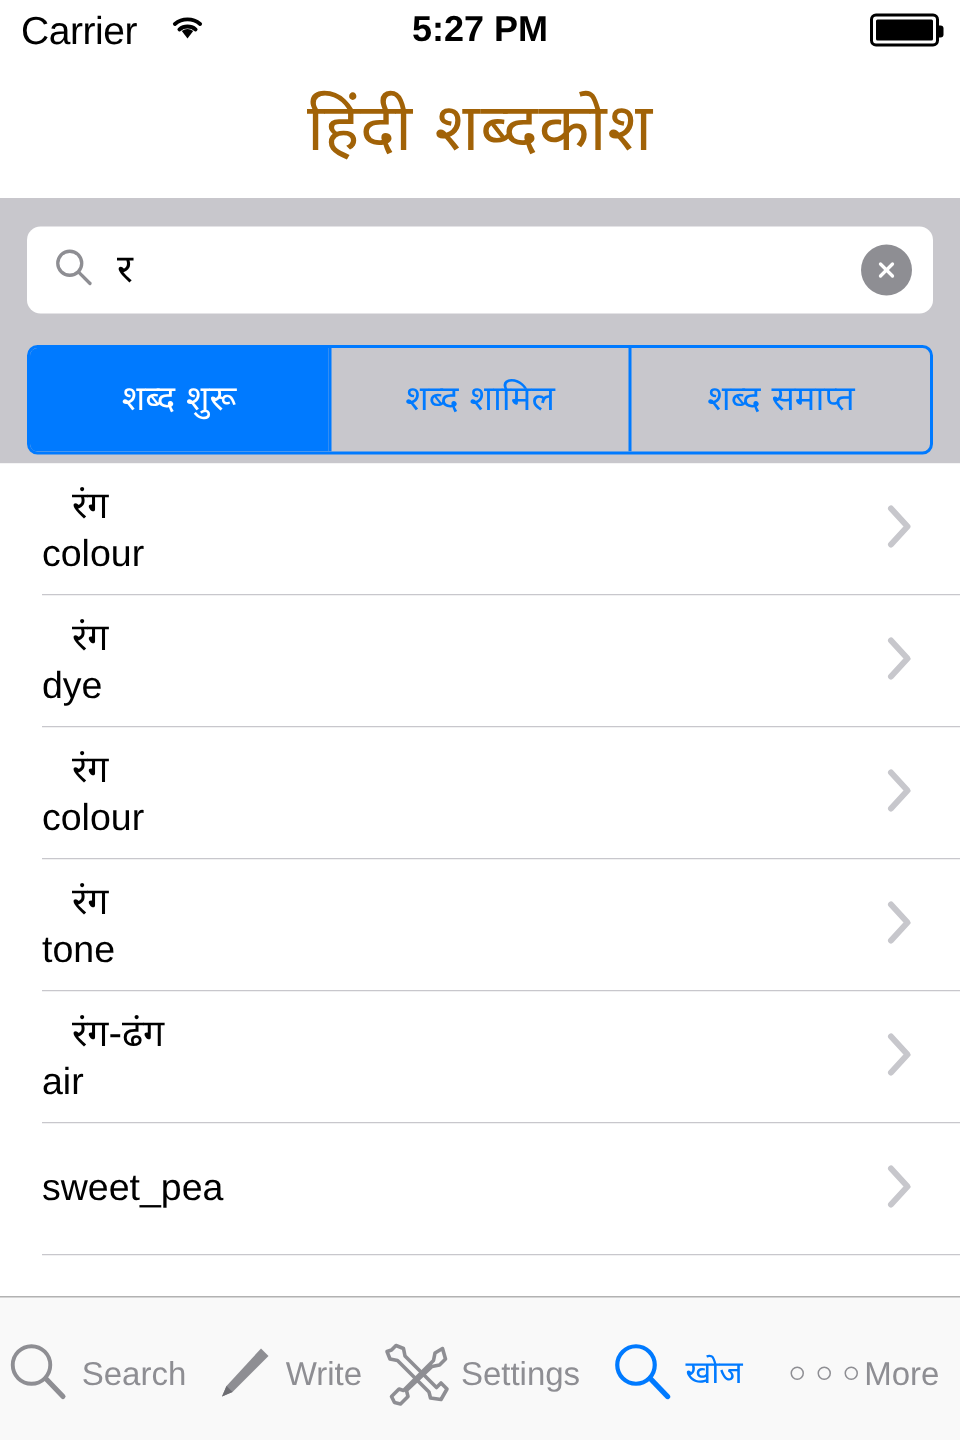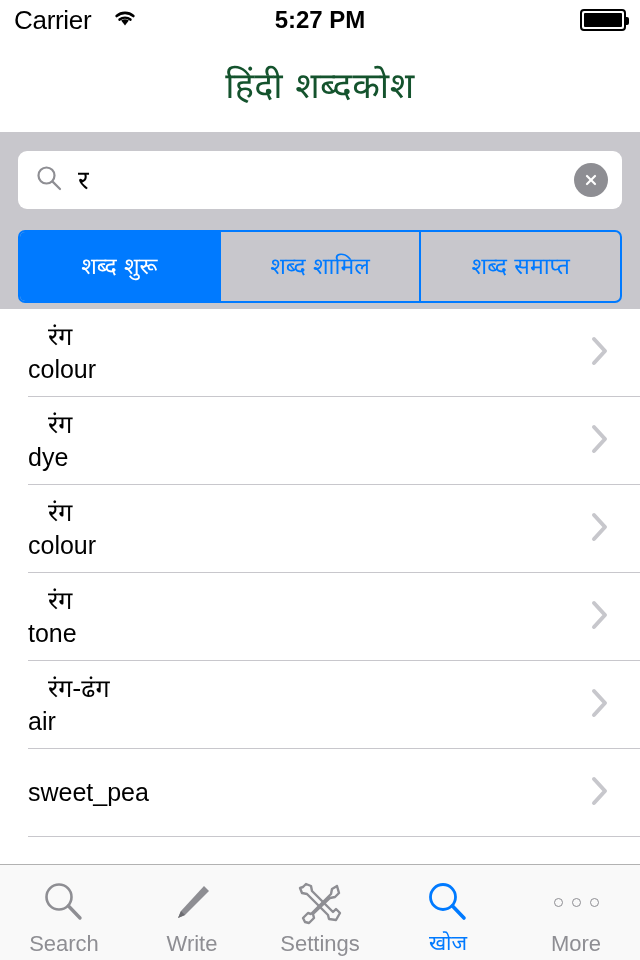--- a/index.html
+++ b/index.html
@@ -83,23 +83,23 @@
   
   .nav-bar {
     flex: 0 0 92px;
     display: flex;
     align-items: center;
     justify-content: center;
     background: #ffffff;
   }
   .nav-title {
     font-family: "DejaVu Sans", "Liberation Sans", sans-serif;
-    font-size: 36px;
+    font-size: 44px;
     line-height: 1.15;
-    color: #14532d;
+    color: #a16207;
     font-weight: 400;
     letter-spacing: 0.5px;
   }
 
   
   .search-header {
     flex: 0 0 177px;
     background: #c8c7cc;
     padding: 19px 18px 0 18px;
   }
@@ -222,21 +222,21 @@
   .tab-bar {
     flex: 0 0 96px;
     background: #f9f9f9;
     border-top: 1px solid #b2b2b2;
     display: flex;
     align-items: stretch;
   }
   .tab {
     flex: 1 1 0;
     display: flex;
-    flex-direction: column;
+    flex-direction: row;
     align-items: center;
     justify-content: center;
     gap: 4px;
     cursor: pointer;
     background: transparent;
     border: 0;
     padding-top: 6px;
   }
   .tab-icon { height: 52px; display: flex; align-items: center; justify-content: center; }
   .tab-label {

